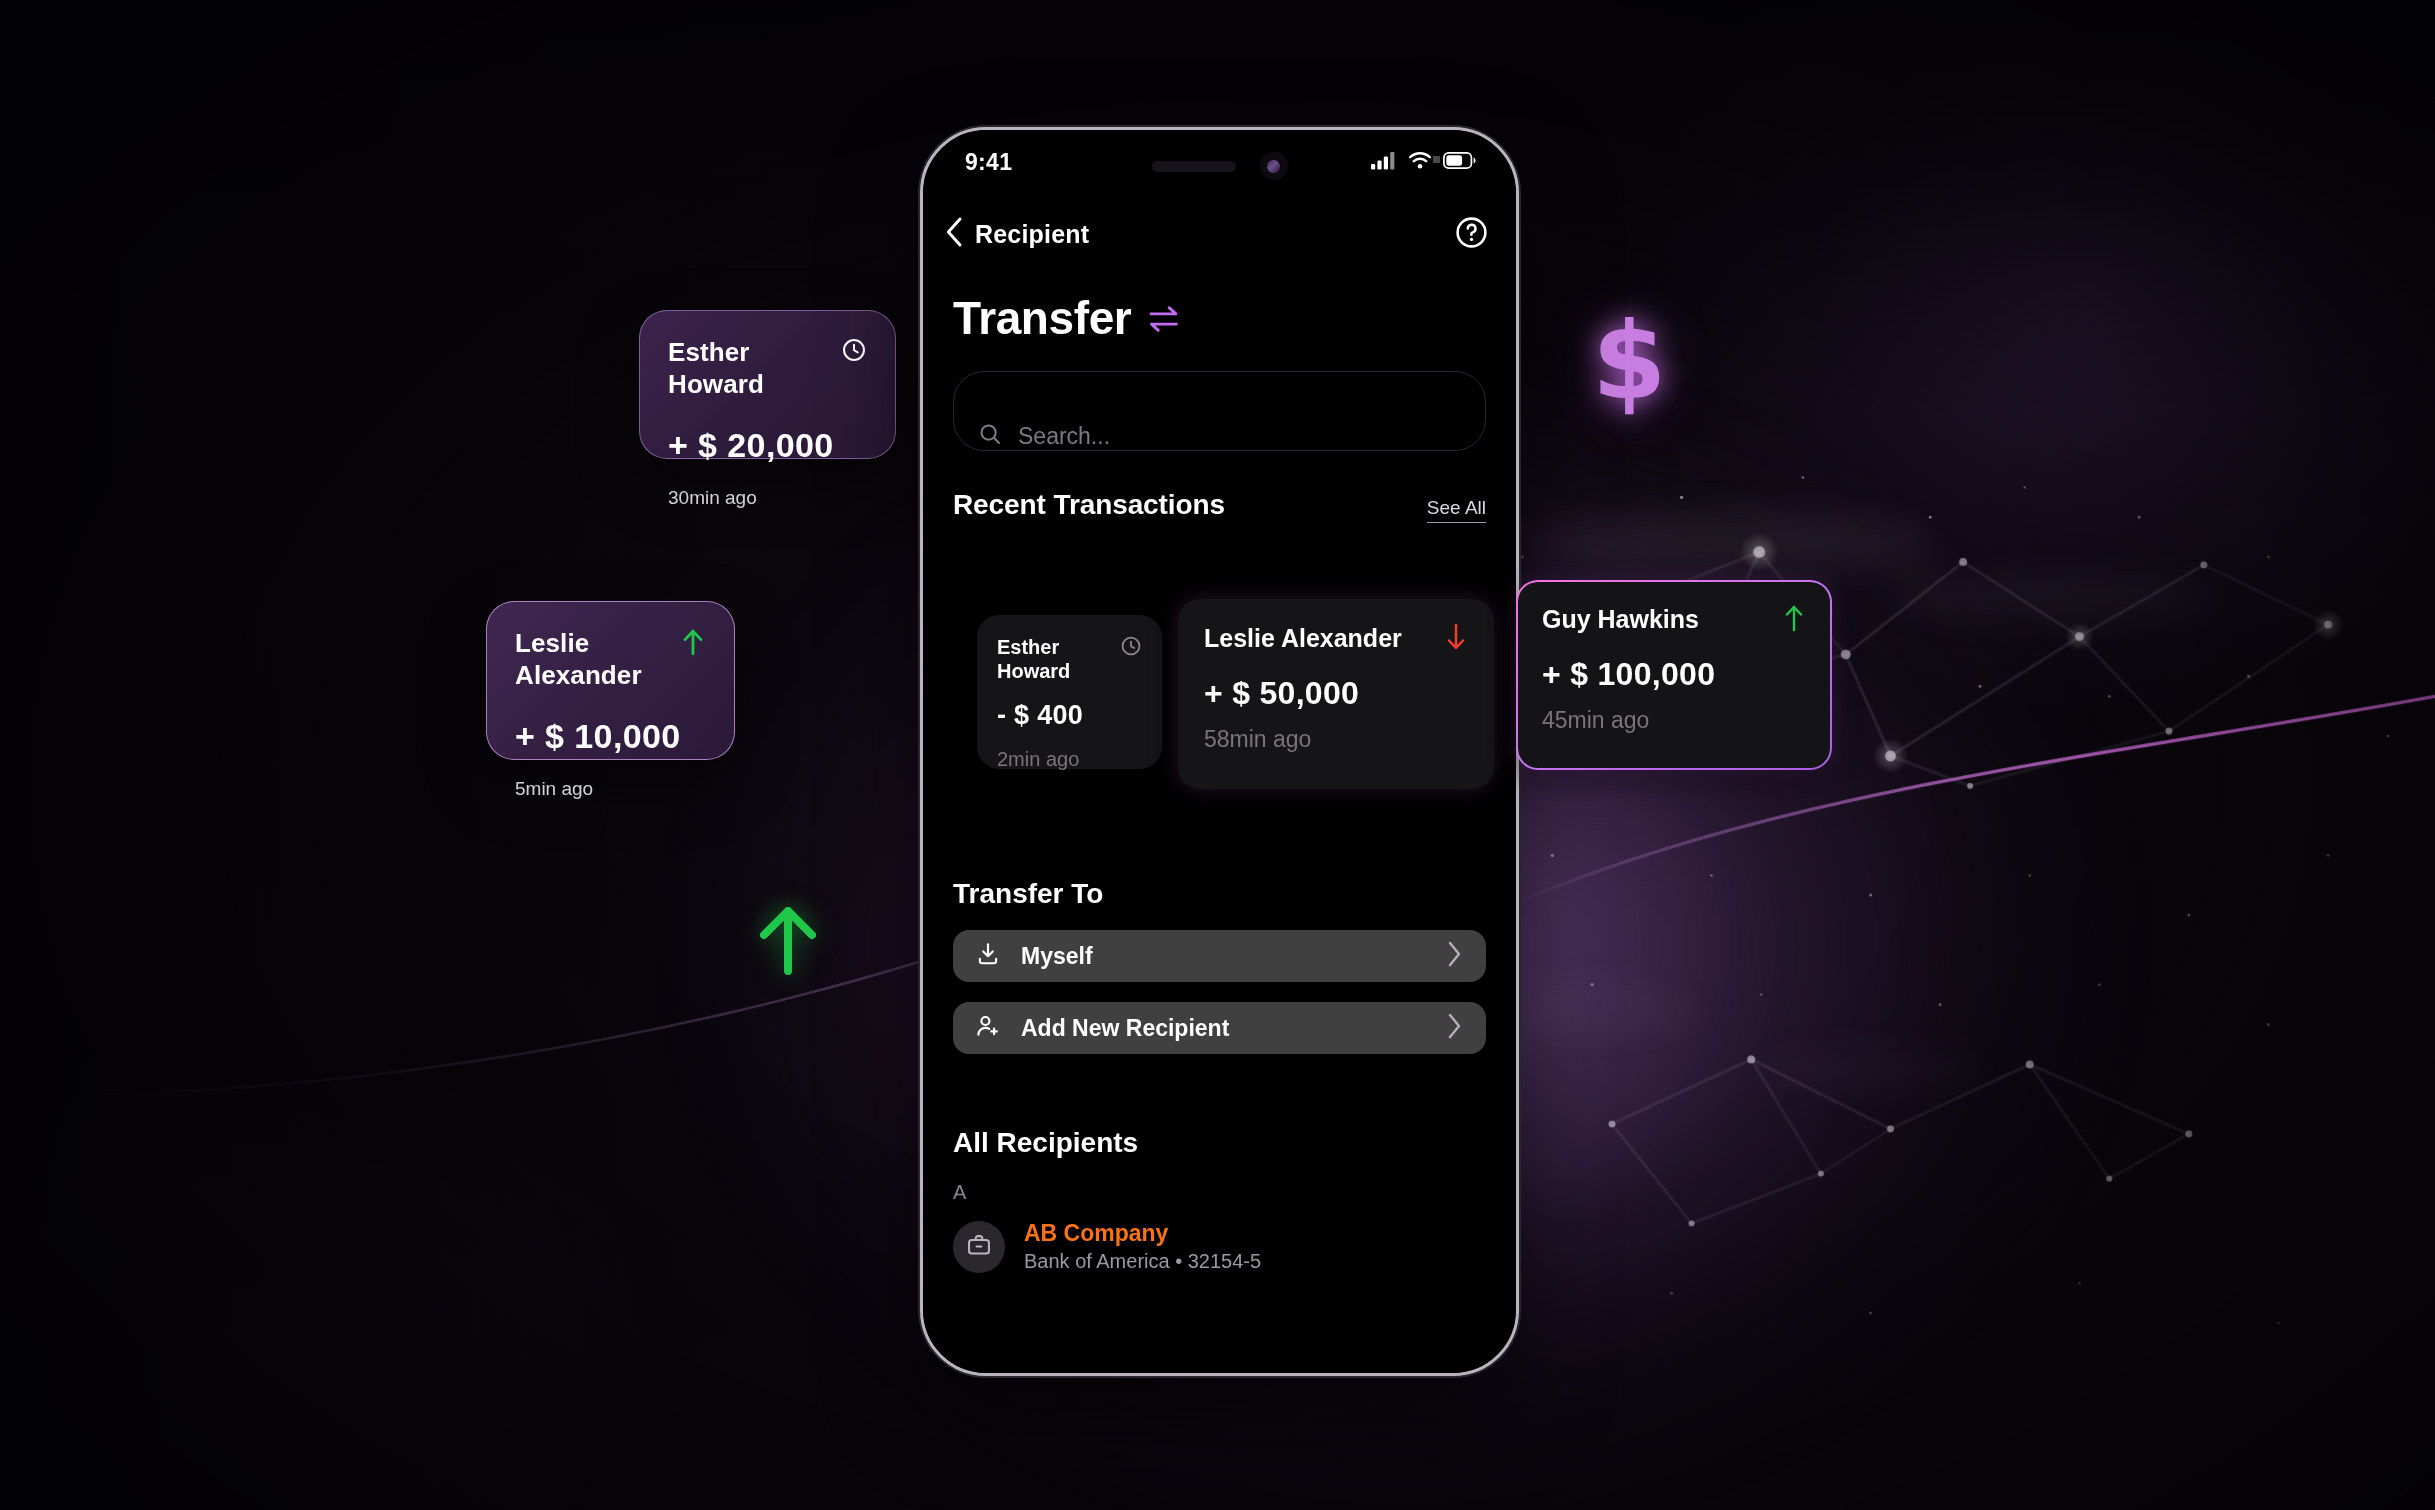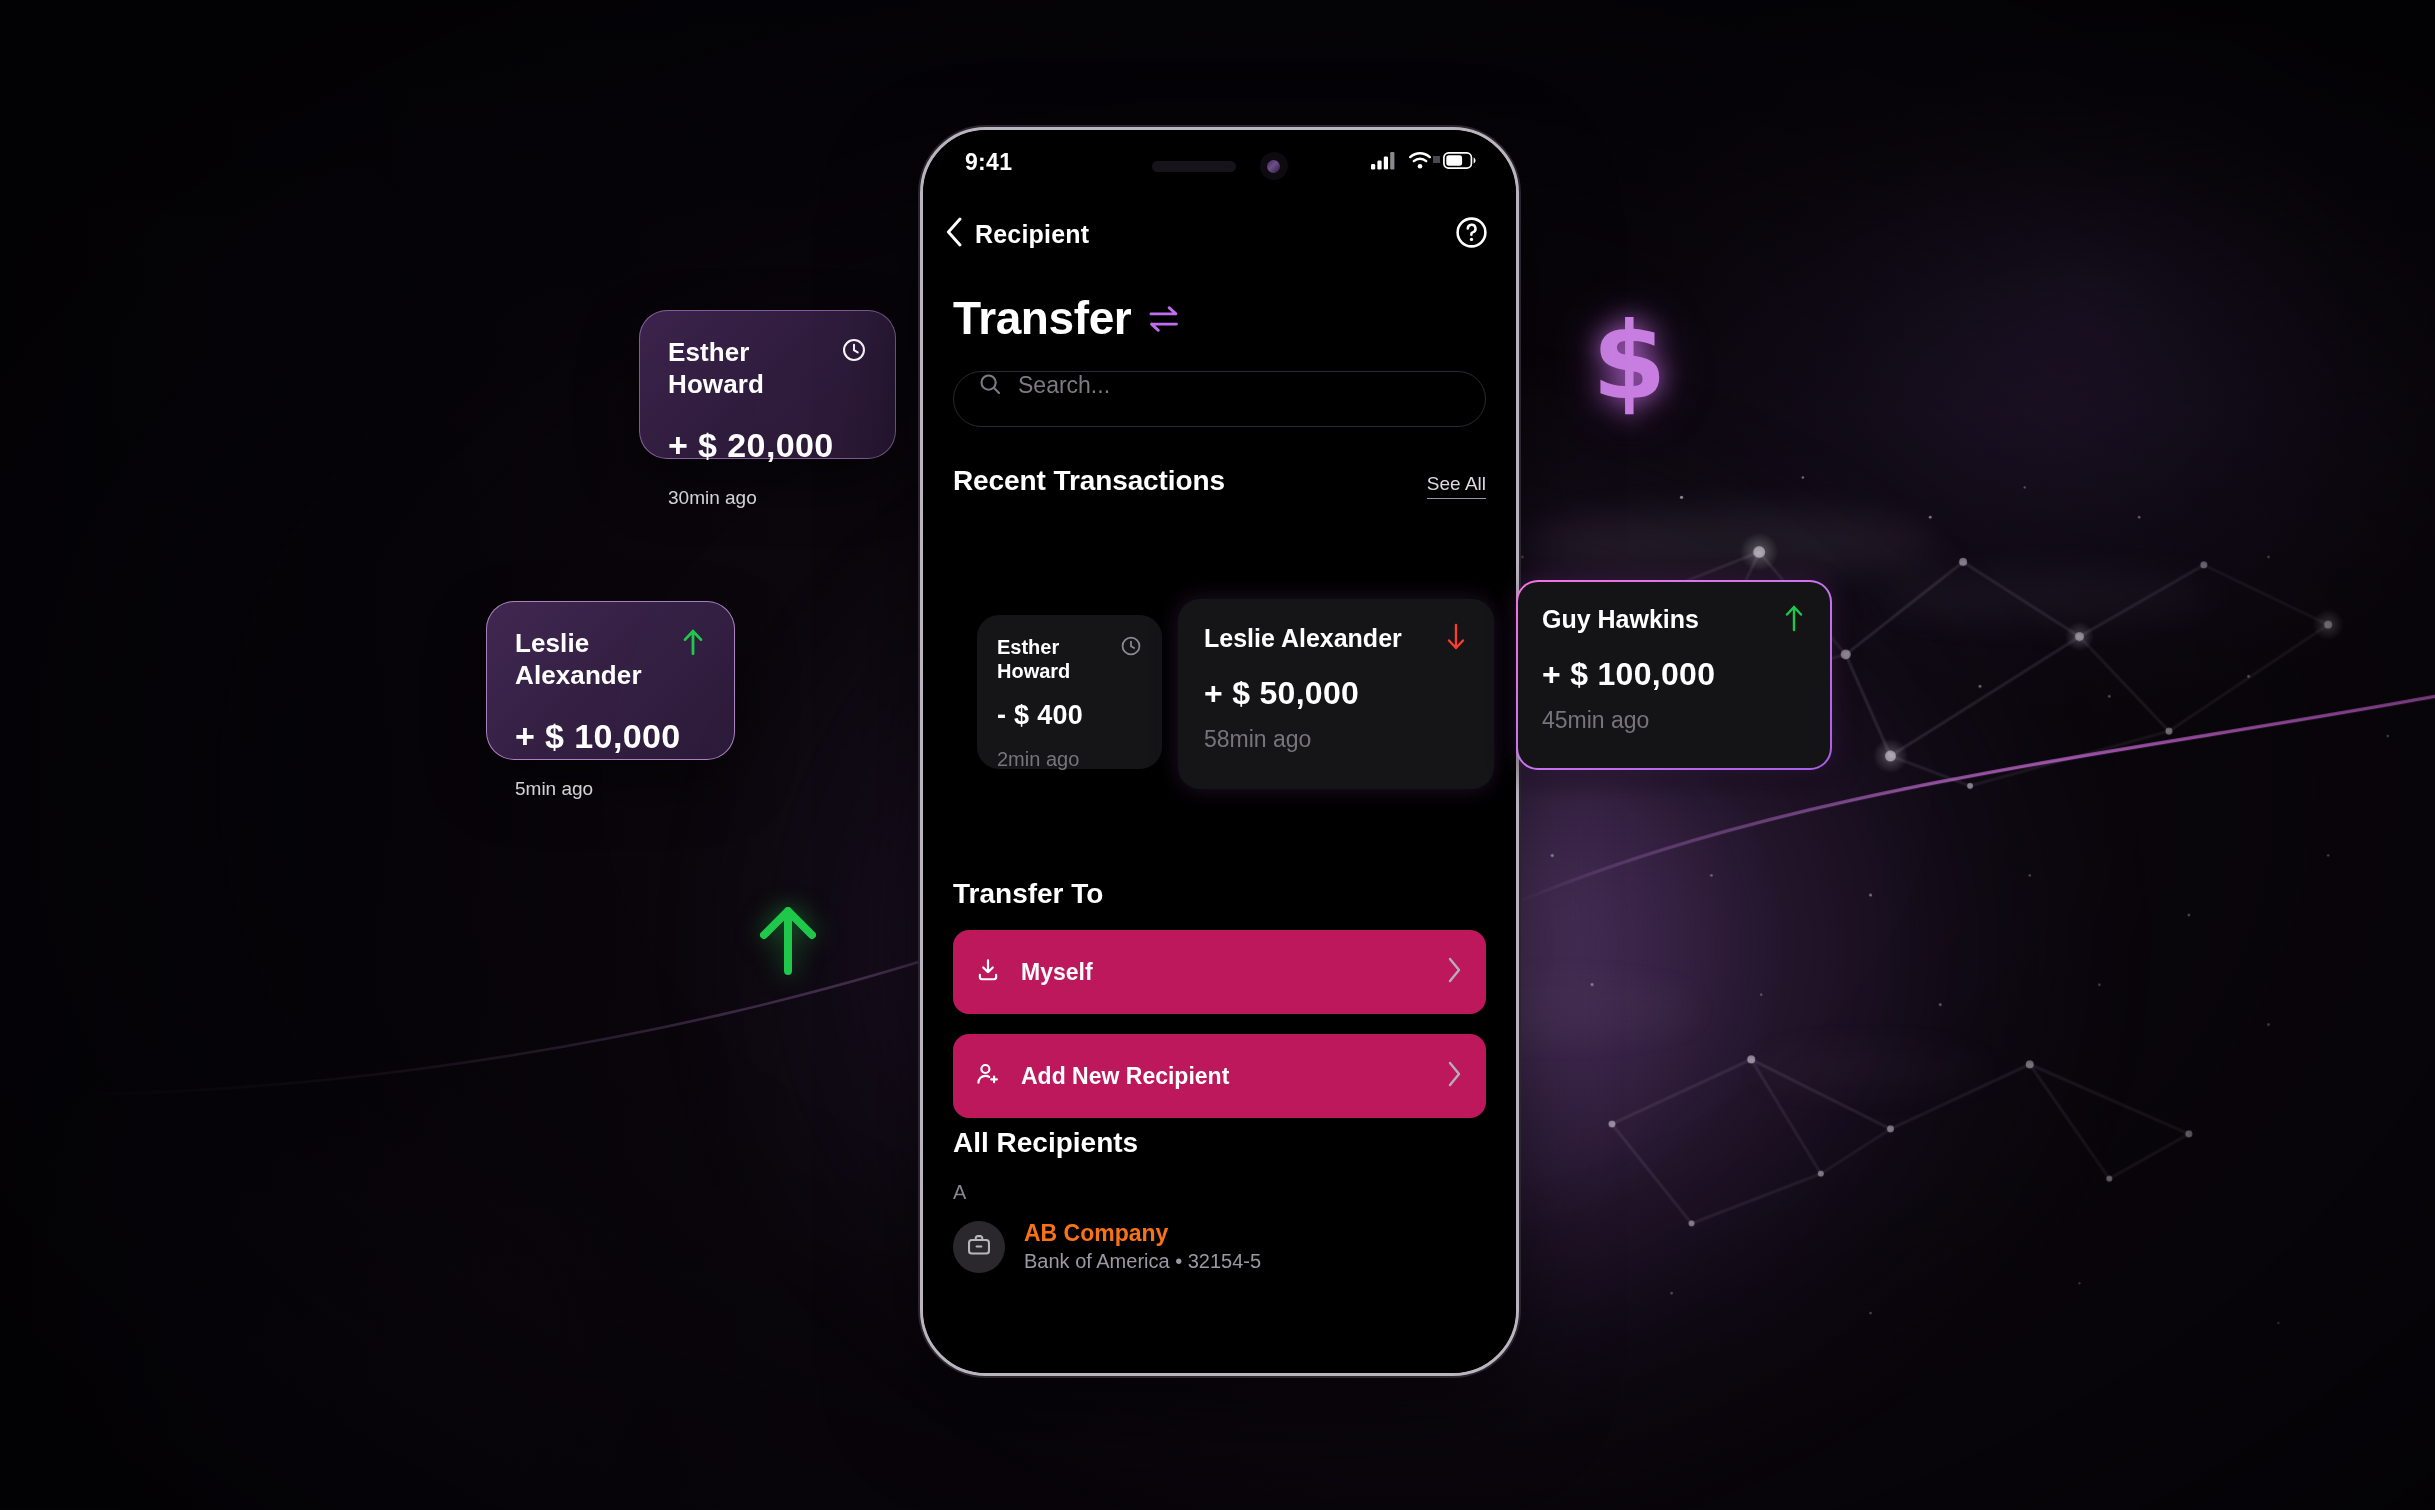--- a/index.html
+++ b/index.html
@@ -150,23 +150,23 @@
   .nav-dot { width:7px; height:7px; background:#4b4750; position:absolute; right:76px; top:26px; }
 
   .content { position:absolute; left:0; top:131px; width:100%; bottom:0; padding:0 30px; }
 
   h1.page-title {
     display:flex; align-items:center; gap:16px;
     color:#fff; font-size:46px; font-weight:800; letter-spacing:-0.4px;
     margin-top:30px;
   }
   .searchbar {
-    margin-top:26px; height:56px;
+    margin-top:26px; height:80px;
     border:1.5px solid #2b2830; border-radius:31px;
-    display:flex; align-items:flex-start; gap:16px; padding:0 24px;
+    display:flex; align-items:flex-end; gap:16px; padding:0 24px;
   }
   .search-ph { font-size:23px; color:#7d7a83; font-weight:400; }
 
   .sec-head {
     margin-top:38px; display:flex; align-items:baseline; justify-content:space-between;
   }
   .sec-title { color:#fff; font-size:28px; font-weight:800; letter-spacing:-0.1px; }
   .see-all {
     color:#ddd9e2; font-size:19px; font-weight:500;
     border-bottom:1.5px solid #9a96a1; padding-bottom:3px;
@@ -200,21 +200,21 @@
   .tx-outline-2 {
     background:
       linear-gradient(#141416,#141416) padding-box,
       linear-gradient(150deg,#f672e0 0%, #c874ef 50%, #a85ee8 100%) border-box;
     border:2px solid transparent;
     box-shadow:0 0 22px rgba(190,96,230,0.18), 0 10px 26px rgba(0,0,0,0.5);
   }
 
   .sec-title2 { color:#fff; font-size:28px; font-weight:800; }
   .xfer-row {
-    margin-top:20px; height:84px; border-radius:16px; background:#be185d;
+    margin-top:20px; height:52px; border-radius:16px; background:#404040;
     display:flex; align-items:center; gap:20px; padding:0 24px 0 22px;
     color:#fff;
   }
   .xfer-row .label { font-size:23px; font-weight:700; flex:1; }
 
   .alpha-letter { color:#89858f; font-size:20px; font-weight:400; margin-top:22px; }
   .rcp {
     margin-top:16px; display:flex; align-items:center; gap:19px;
   }
   .rcp-av {

